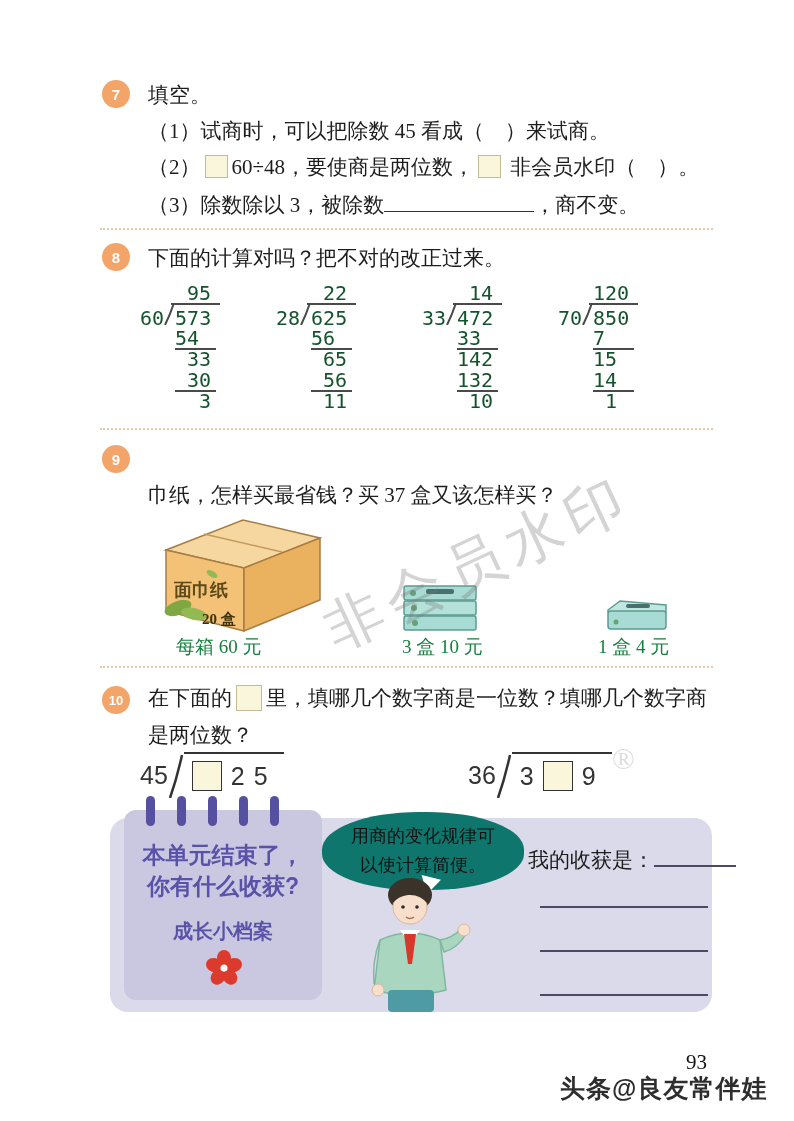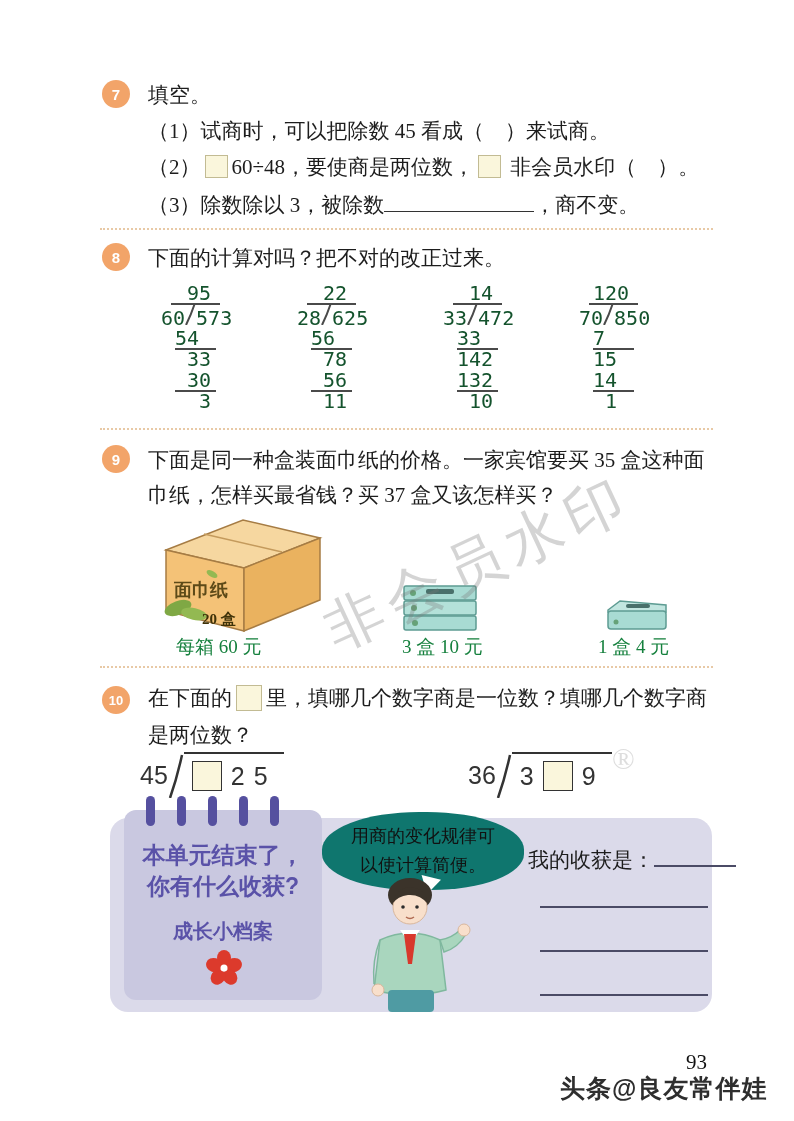--- a/index.html
+++ b/index.html
@@ -17,21 +17,21 @@
         vertical-align:-4px;margin:0 4px;}
   .blankline{display:inline-block;width:150px;border-bottom:1.5px solid #333;height:18px;}
   .divider{position:absolute;left:100px;width:613px;border-top:2px dotted #E8C9A6;}
   
   .ld{position:absolute;top:283px;font-family:"DejaVu Sans Mono",monospace;font-size:20px;
       line-height:20px;color:#14532d;}
   .pre{display:inline-block;white-space:pre;}
   .num{width:calc(3ch + 5px);}
   .ld-q,.ld-w{margin-left:35px;}
   .ld-w{height:21px;}
-  .dv{width:2ch;text-align:right;margin-left:21px;}
+  .dv{width:2ch;text-align:right;}
   .br{display:inline-block;width:11px;vertical-align:bottom;}
   .u{border-bottom:2px solid #4a4a4a;}
   .vinline{position:absolute;left:31px;top:20px;width:49px;height:2px;background:#4a4a4a;}
   
   .plabel{position:absolute;font-size:19px;color:#15803d;white-space:nowrap;}
   
   .dexp{position:absolute;display:flex;align-items:flex-start;
         font-family:"Liberation Sans",sans-serif;font-size:25px;color:#333;}
   .dexp .dn{padding-top:9px;}
   .dexp .dcontent{border-top:2.5px solid #333;padding:7px 16px 0 8px;display:flex;gap:9px;align-items:center;}
@@ -97,21 +97,21 @@
     <div class="ld-w"><span class="pre num">  3</span></div>
   </div>
 
   <div class="ld" style="left:276px">
     <div class="vinline"></div>
     <div class="ld-q"><span class="pre num"> 22</span></div>
     <div class="ld-d"><span class="pre dv">28</span><span class="br"><svg width="11" height="22" viewBox="0 0 11 22">
             <path d="M10 0 Q6 12 1 22" stroke="#4a4a4a" stroke-width="2" fill="none"></path>
           </svg></span><span class="pre num">625</span></div>
     <div class="ld-w"><span class="pre num u">56 </span></div>
-    <div class="ld-w"><span class="pre num"> 78</span></div>
+    <div class="ld-w"><span class="pre num"> 65</span></div>
     <div class="ld-w"><span class="pre num u"> 56</span></div>
     <div class="ld-w"><span class="pre num"> 11</span></div>
   </div>
 
   <div class="ld" style="left:422px">
     <div class="vinline"></div>
     <div class="ld-q"><span class="pre num"> 14</span></div>
     <div class="ld-d"><span class="pre dv">33</span><span class="br"><svg width="11" height="22" viewBox="0 0 11 22">
             <path d="M10 0 Q6 12 1 22" stroke="#4a4a4a" stroke-width="2" fill="none"></path>
           </svg></span><span class="pre num">472</span></div>
@@ -131,21 +131,20 @@
     <div class="ld-w"><span class="pre num">15 </span></div>
     <div class="ld-w"><span class="pre num u">14 </span></div>
     <div class="ld-w"><span class="pre num"> 1 </span></div>
   </div>
 
   <div class="divider" style="top:428px"></div>
 
   <div class="qcircle" style="top:445px">
     <span>9</span>
   </div>
-  <div class="ttl" style="top:443px">下面是同一种盒装面巾纸的价格。一家宾馆要买 35 盒这种面</div>
   <div class="ttl" style="top:478px">巾纸，怎样买最省钱？买 37 盒又该怎样买？</div>
 
   <svg class="abs" style="left:148px;top:508px" width="178" height="126" viewBox="0 0 178 126">
     <polygon points="18,42 95,12 172,30 96,60" fill="#F6D7A0" stroke="#A67C44" stroke-width="1.5"></polygon>
     <line x1="56" y1="26" x2="134" y2="44" stroke="#C49A5C" stroke-width="1.5"></line>
     <polygon points="18,42 96,60 96,123 18,103" fill="#F4C277" stroke="#A67C44" stroke-width="1.5"></polygon>
     <polygon points="96,60 172,30 172,92 96,123" fill="#EAB25F" stroke="#A67C44" stroke-width="1.5"></polygon>
     <ellipse cx="30" cy="100" rx="14" ry="7" fill="#7FA844" transform="rotate(-20 30 100)"></ellipse>
     <ellipse cx="46" cy="106" rx="13" ry="6" fill="#93B952" transform="rotate(12 46 106)"></ellipse>
     <ellipse cx="64" cy="66" rx="6" ry="3" fill="#93B952" transform="rotate(30 64 66)"></ellipse>

